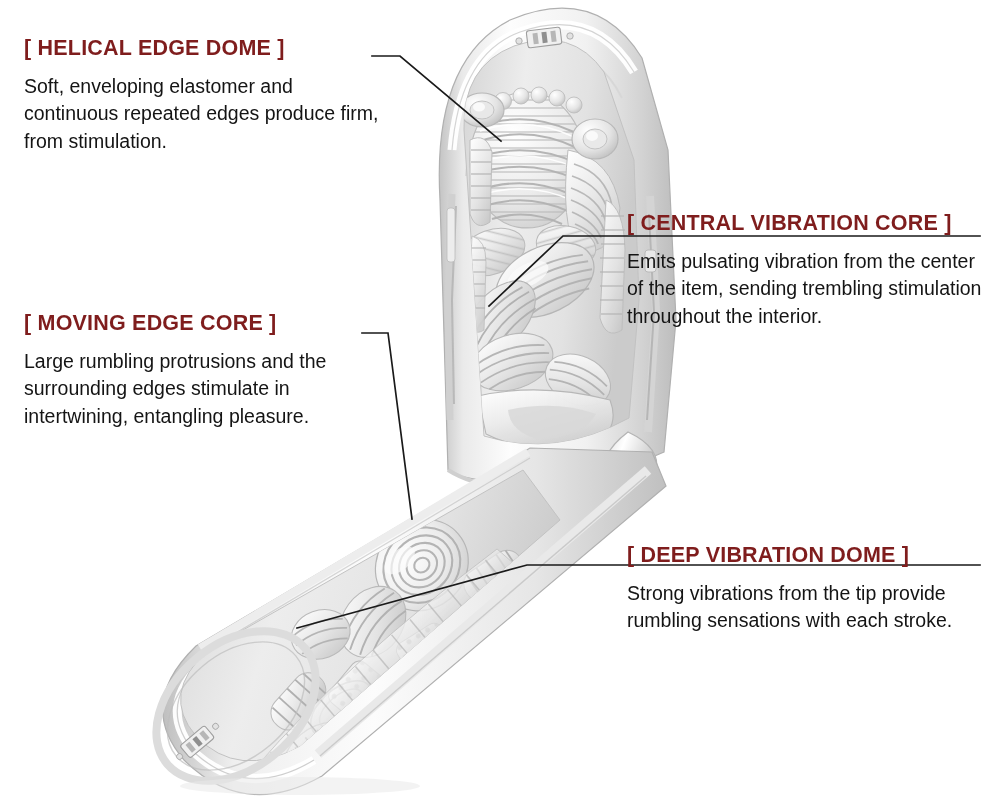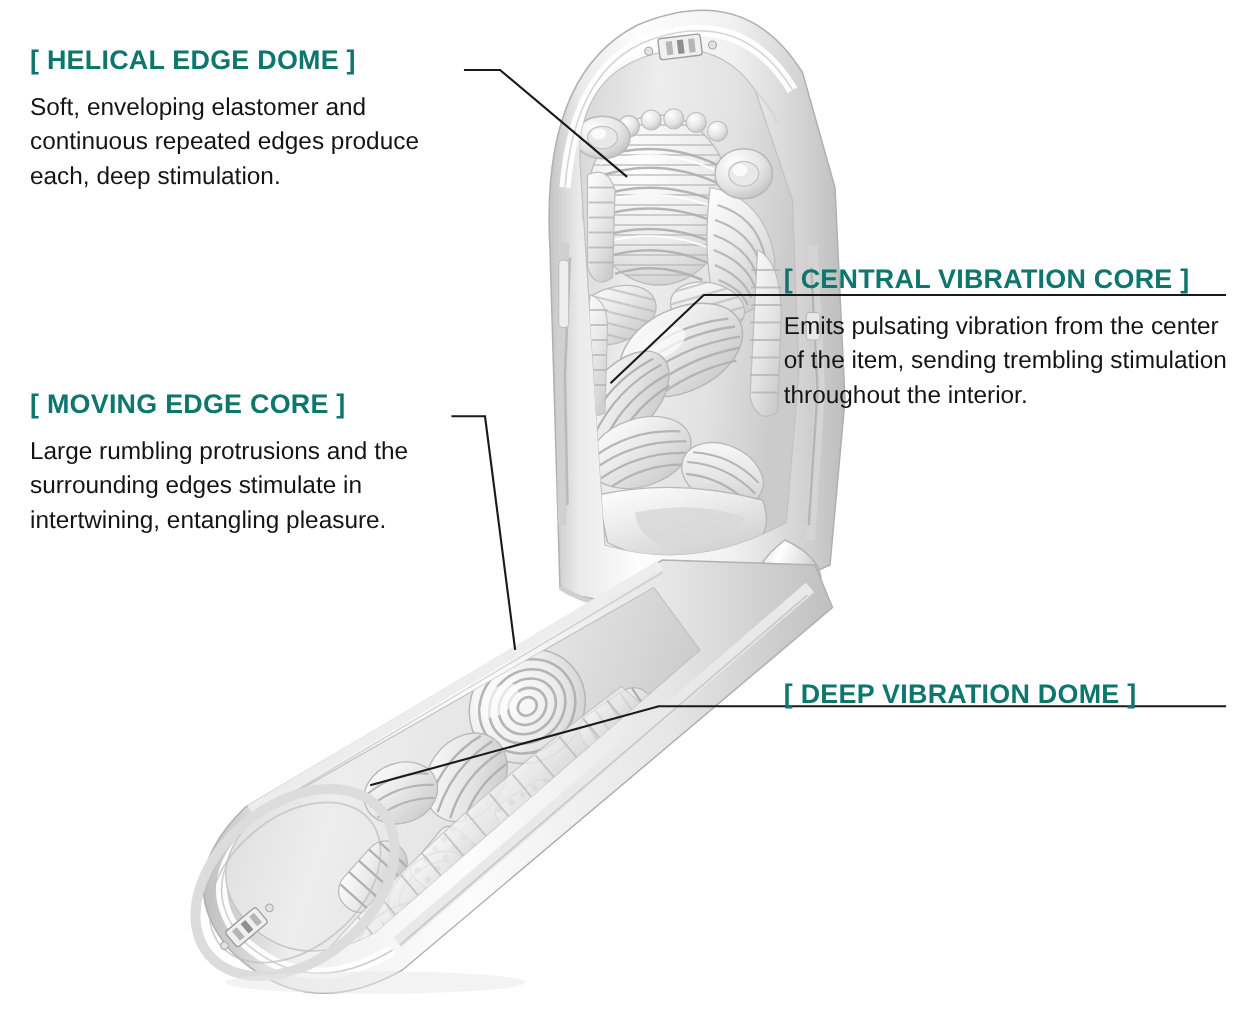--- a/index.html
+++ b/index.html
@@ -15,21 +15,21 @@
     -webkit-font-smoothing: antialiased;
   }
   #stage { position: absolute; inset: 0; }
 
   
   .callout { position: absolute; }
   .callout .heading {
     font-size: 21.5px;
     font-weight: 700;
     letter-spacing: 0.2px;
-    color: #0f766e;
+    color: #7f1d1d;
     white-space: nowrap;
     margin: 0 0 13px 0;
     line-height: 1.05;
   }
   .callout .body {
     font-size: 19.5px;
     font-weight: 400;
     line-height: 1.42;
     color: #141414;
     margin: 0;
@@ -468,30 +468,31 @@
     <g stroke="#1a1a1a" stroke-width="1.7" fill="none" stroke-linecap="square">
       <path d="M372 56 H400 L501 141"></path>
       <path d="M980 236 H563 L489 306"></path>
       <path d="M362 333 H388 L412 519"></path>
       <path d="M980 565 H527 L297 628"></path>
     </g>
   </svg>
 
   <div class="callout" id="callout-helical">
     <div class="heading">[ HELICAL EDGE DOME ]</div>
-    <div class="body">Soft, enveloping elastomer and continuous repeated edges produce each, deep stimulation.</div>
+    <div class="body">Soft, enveloping elastomer and continuous repeated edges produce firm, from stimulation.</div>
   </div>
 
   <div class="callout" id="callout-central">
     <div class="heading">[ CENTRAL VIBRATION CORE ]</div>
     <div class="body">Emits pulsating vibration from the center of the item, sending trembling stimulation throughout the interior.</div>
   </div>
 
   <div class="callout" id="callout-moving">
     <div class="heading">[ MOVING EDGE CORE ]</div>
     <div class="body">Large rumbling protrusions and the surrounding edges stimulate in intertwining, entangling pleasure.</div>
   </div>
 
   <div class="callout" id="callout-deep">
     <div class="heading">[ DEEP VIBRATION DOME ]</div>
+    <div class="body">Strong vibrations from the tip provide rumbling sensations with each stroke.</div>
   </div>
 
 </div>
 
 </body></html>

